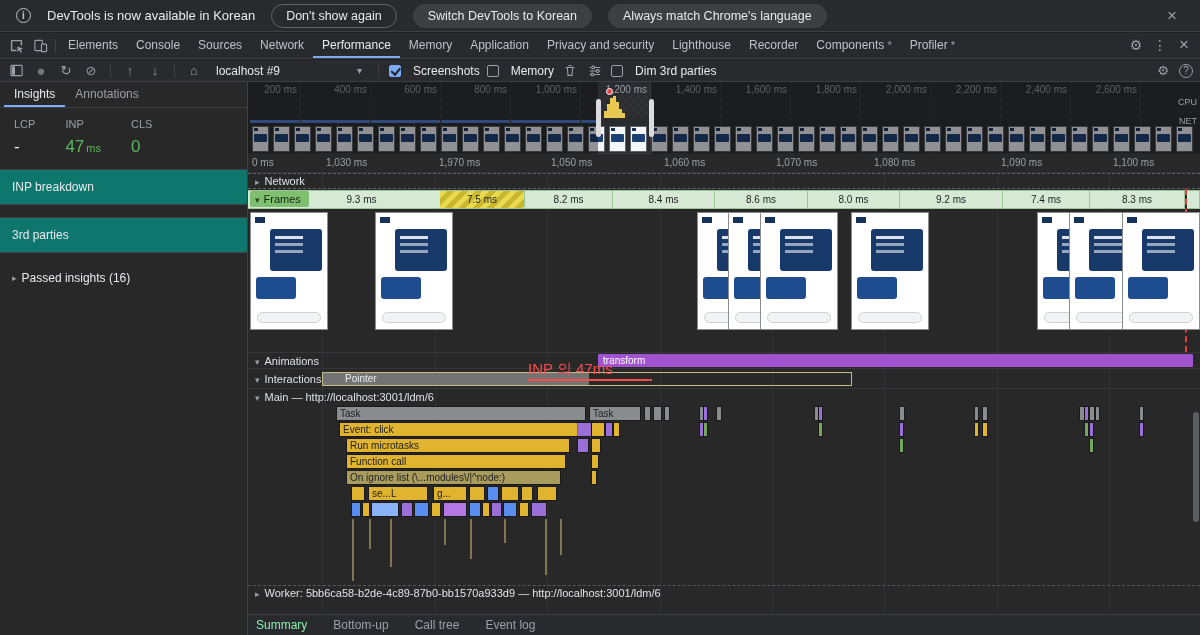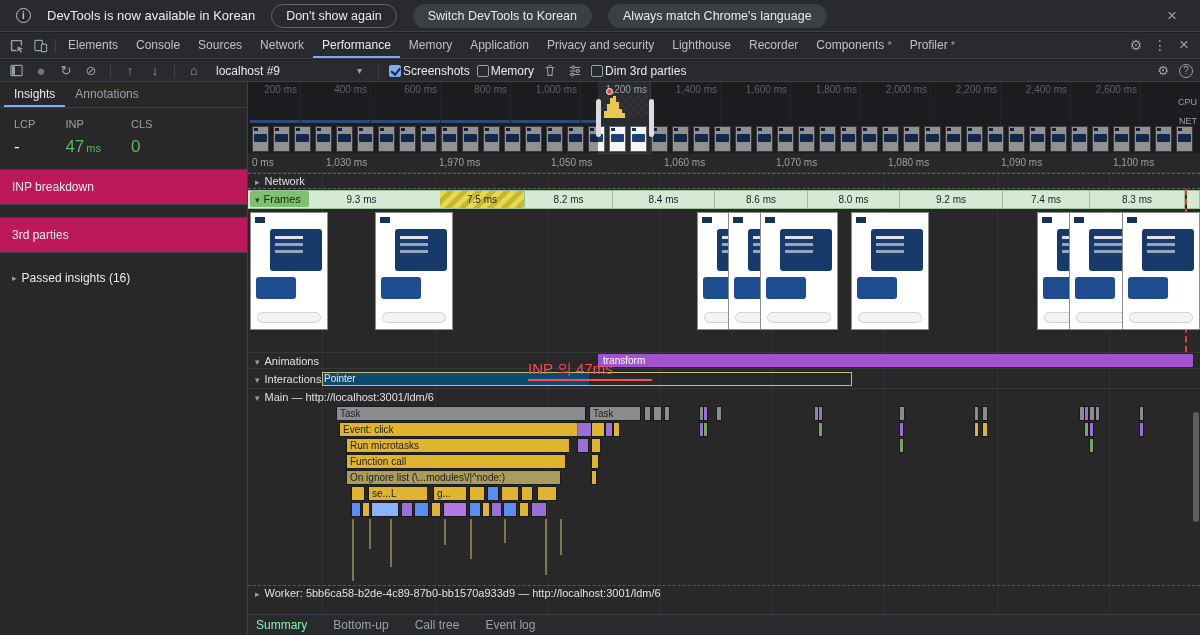--- a/index.html
+++ b/index.html
@@ -33,39 +33,39 @@
   .tab-badge{color:#9aa0a6;margin-left:3px;font-size:11px;}
 
   
   .toolbar{position:absolute;left:0;top:60px;width:1200px;height:22px;background:#292a2d;
     border-bottom:1px solid #3c4043;display:flex;align-items:center;gap:7px;padding:0 7px;}
   .tb-ic{color:#9aa0a6;width:18px;text-align:center;font-size:13px;line-height:20px;flex:none;display:flex;align-items:center;justify-content:center;}
   .tb-ic.rec{color:#72767b;font-size:15px;}
   .select{display:flex;align-items:center;justify-content:space-between;width:158px;color:#e8eaed;
     font-size:12px;padding:1px 6px;border-radius:3px;}
   .select .dd{color:#9aa0a6;font-size:10px;}
-  .check{display:flex;align-items:center;gap:2px;color:#e8eaed;font-size:12px;white-space:nowrap;}
+  .check{display:flex;align-items:center;gap:12px;color:#e8eaed;font-size:12px;white-space:nowrap;}
   .box{width:12px;height:12px;border:1.5px solid #9aa0a6;border-radius:2px;position:relative;flex:none;}
   .box.checked{background:#7cacf8;border-color:#7cacf8;}
   .box.checked::after{content:"";position:absolute;left:3px;top:0.5px;width:3.5px;height:6.5px;
     border:solid #202124;border-width:0 2px 2px 0;transform:rotate(40deg);}
   .help{width:14px;height:14px;border:1.3px solid #9aa0a6;border-radius:50%;font-size:10px;
     line-height:12px;text-align:center;color:#9aa0a6;flex:none;}
 
   
   .sidebar{position:absolute;left:0;top:82px;width:248px;bottom:0;background:#282828;border-right:1px solid #3c4043;}
   .sb-tabs{display:flex;height:26px;border-bottom:1px solid #3c4043;padding-left:4px;}
   .sb-tab{padding:0 10px;line-height:25px;font-size:12px;color:#9aa0a6;}
   .sb-tab.active{color:#e8eaed;box-shadow:inset 0 -2px 0 #7cacf8;}
   .metrics{display:flex;padding:10px 14px 12px;gap:30px;}
   .m-name{font-size:11px;color:#9aa0a6;margin-bottom:7px;}
   .m-val{font-size:17px;color:#e8eaed;}
   .m-val.good{color:#5bb75b;}
   .m-unit{font-size:11px;margin-left:2px;}
-  .sb-card{border-top:1px solid #404347;border-bottom:1px solid #404347;background:#be185d;
+  .sb-card{border-top:1px solid #404347;border-bottom:1px solid #404347;background:#0f766e;
     padding:10px 12px;font-size:12px;color:#e8eaed;margin-bottom:12px;}
   .passed{padding:6px 12px;font-size:12px;color:#e8eaed;display:flex;align-items:center;}
 
   
   .timeline{position:absolute;left:248px;top:82px;right:0;bottom:21px;background:#282828;overflow:hidden;}
 
   .minimap{position:absolute;left:0;top:0;right:0;height:72px;background:#2a2b2e;border-bottom:1px solid #3c4043;}
   .ov-grid{position:absolute;top:0;bottom:0;width:1px;background:#38393d;}
   .ov-tick{position:absolute;top:2px;font-size:10px;color:#9aa0a6;transform:translateX(-100%);padding-right:3px;white-space:nowrap;}
   .cpu-lane{position:absolute;left:0;right:0;top:13px;height:23px;overflow:hidden;background-color:#2b2c2f;
@@ -105,22 +105,22 @@
     box-shadow:0 7px 0 rgba(255,255,255,.55),0 14px 0 rgba(255,255,255,.55);}
   .s-card2{position:absolute;left:5px;top:64px;width:40px;height:22px;background:#1d4d8f;border-radius:3px;}
   .s-input{position:absolute;left:6px;right:6px;bottom:6px;height:11px;background:#f1f3f4;border:1px solid #cfd1d4;border-radius:6px;}
   .red-dash{position:absolute;left:937px;top:107px;height:163px;border-left:2px dashed #e04040;z-index:4;}
 
   .anim-row{top:270px;height:16px;border-top:1px solid #35363a;}
   .anim-bar{position:absolute;left:350px;width:595px;top:1px;height:13px;background:#a254d0;color:#fff;
     font-size:10px;line-height:13px;padding-left:5px;border-radius:1px;overflow:hidden;}
   .inter-row{top:286px;height:20px;border-top:1px solid #35363a;}
   .inter-outer{position:absolute;left:74px;width:530px;top:3px;height:14px;border:1px solid #c5bd85;}
-  .inter-fill{position:absolute;left:0;top:0;bottom:0;width:266px;background:#0c4a6e;color:#e8eaed;
-    font-size:10px;line-height:12px;padding-left:1px;overflow:hidden;}
+  .inter-fill{position:absolute;left:0;top:0;bottom:0;width:266px;background:#737373;color:#e8eaed;
+    font-size:10px;line-height:12px;padding-left:22px;overflow:hidden;}
   .inter-red{position:absolute;left:280px;top:10px;width:124px;height:2px;z-index:2;}
   .inp-text{position:absolute;left:280px;top:-9px;font-size:15px;z-index:6;white-space:nowrap;}
   .main-row{top:306px;height:16px;border-top:1px solid #35363a;}
 
   .flame{position:absolute;left:0;right:0;top:322px;height:181px;}
   .fbar{position:absolute;height:13px;font-size:10px;line-height:13px;padding-left:3px;
     overflow:hidden;white-space:nowrap;outline:1px solid rgba(0,0,0,.35);}
   .ftail{position:absolute;width:2px;background:#7d7852;}
 
   .worker-row{top:503px;height:15px;border-top:1px dashed #55565a;}
@@ -354,21 +354,21 @@
       <div class="red-dot" style="left: 358px; top: 6px;"></div>
     </div>
 
   <div class="ruler" id="ruler">
       <div class="r-tick" style="left: 0px;">0 ms</div>
       <div class="r-tick" style="left: 74px;">1,030 ms</div>
       <div class="r-tick" style="left: 187px;">1,970 ms</div>
       <div class="r-tick" style="left: 299px;">1,050 ms</div>
       <div class="r-tick" style="left: 412px;">1,060 ms</div>
       <div class="r-tick" style="left: 524px;">1,070 ms</div>
-      <div class="r-tick" style="left: 636px;">1,080 ms</div>
+      <div class="r-tick" style="left: 622px;">1,080 ms</div>
       <div class="r-tick" style="left: 749px;">1,090 ms</div>
       <div class="r-tick" style="left: 861px;">1,100 ms</div>
     </div>
   <div id="vlines">
       <div class="vline" style="left: 74px;"></div>
       <div class="vline" style="left: 187px;"></div>
       <div class="vline" style="left: 299px;"></div>
       <div class="vline" style="left: 412px;"></div>
       <div class="vline" style="left: 524px;"></div>
       <div class="vline" style="left: 636px;"></div>

